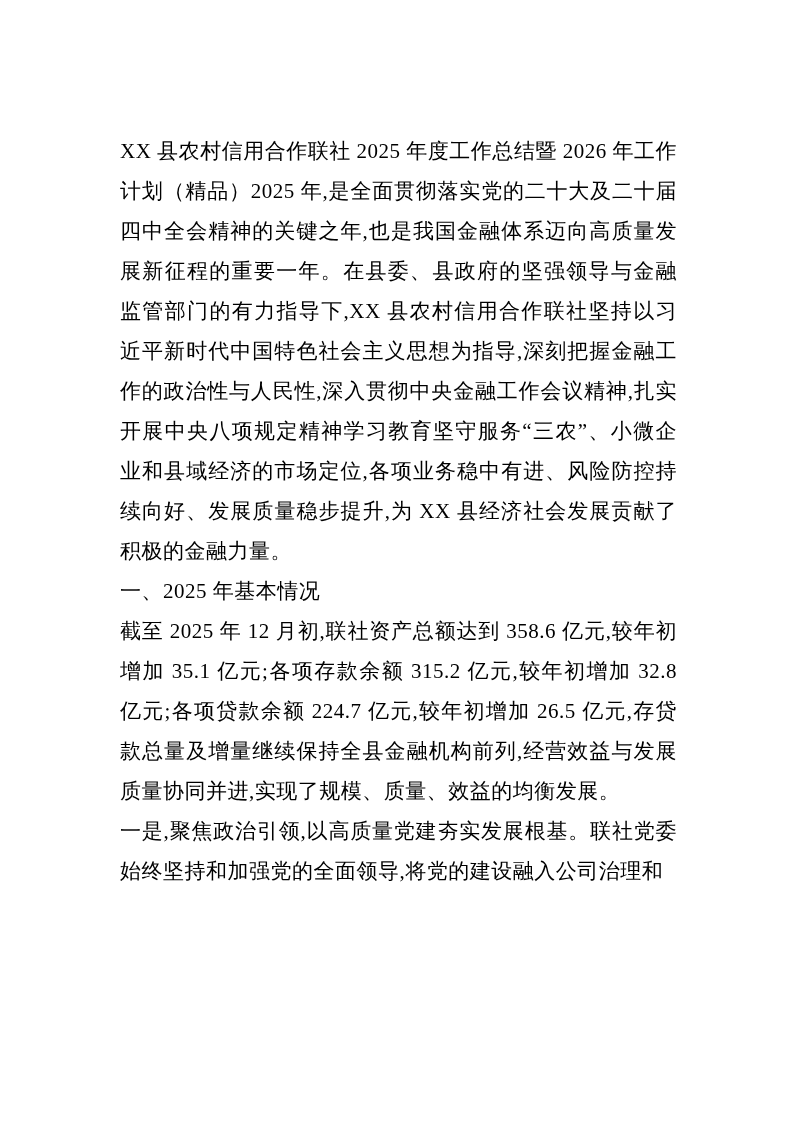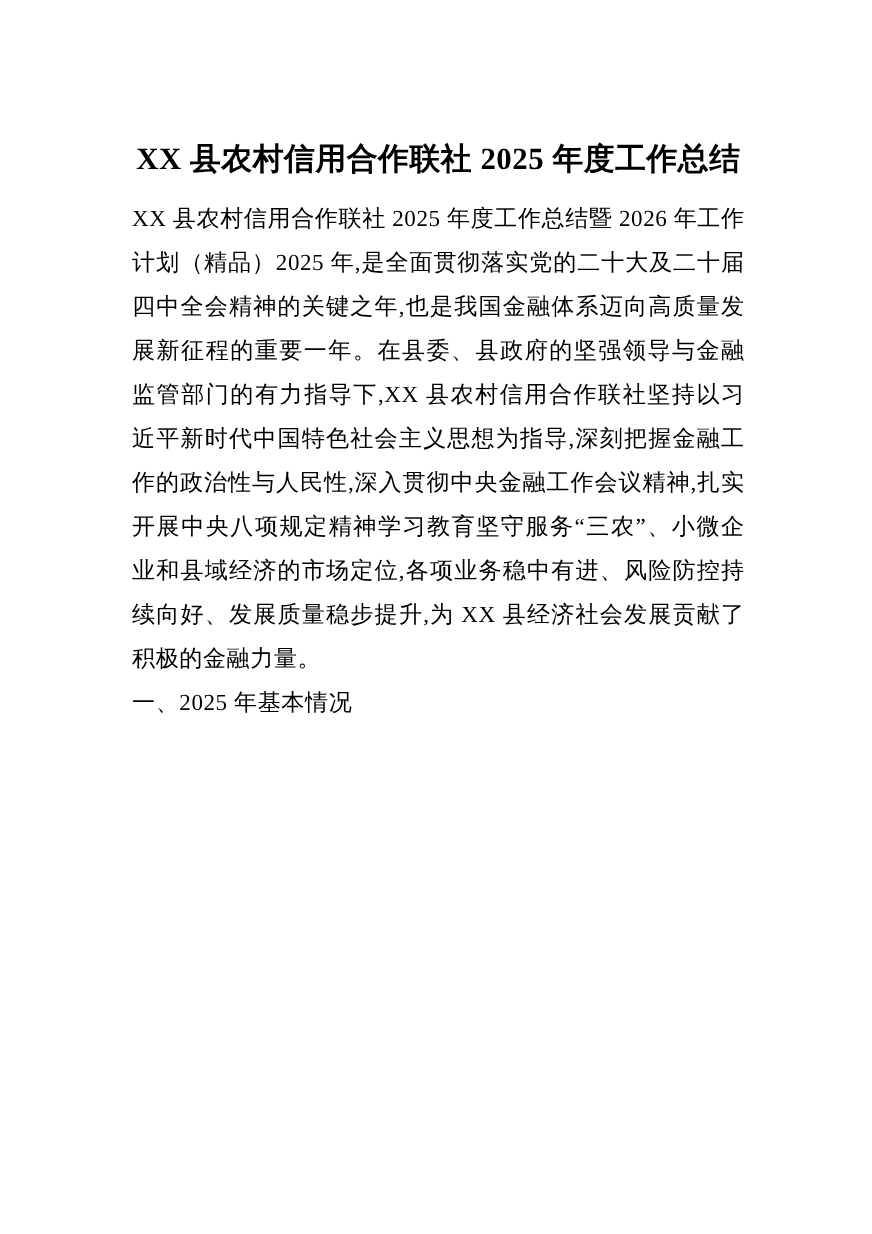--- a/index.html
+++ b/index.html
@@ -41,20 +41,21 @@
     text-justify: inter-character;
     word-break: break-all;
     letter-spacing: 0.5px;
   }
 </style>
 </head>
 <body>
 
 <div class="page">
   <h1 class="doc-title">
-    <span class="title-line">XX 县农村信用合作联社 2025 年度工作总结</span>
   </h1>
 
   <div class="doc-body">
     <p>XX 县农村信用合作联社 2025 年度工作总结暨 2026 年工作计划（精品）2025 年,是全面贯彻落实党的二十大及二十届四中全会精神的关键之年,也是我国金融体系迈向高质量发展新征程的重要一年。在县委、县政府的坚强领导与金融监管部门的有力指导下,XX 县农村信用合作联社坚持以习近平新时代中国特色社会主义思想为指导,深刻把握金融工作的政治性与人民性,深入贯彻中央金融工作会议精神,扎实开展中央八项规定精神学习教育坚守服务“三农”、小微企业和县域经济的市场定位,各项业务稳中有进、风险防控持续向好、发展质量稳步提升,为 XX 县经济社会发展贡献了积极的金融力量。</p>
     <p>一、2025 年基本情况</p>
+    <p>截至 2025 年 12 月初,联社资产总额达到 358.6 亿元,较年初增加 35.1 亿元;各项存款余额 315.2 亿元,较年初增加 32.8 亿元;各项贷款余额 224.7 亿元,较年初增加 26.5 亿元,存贷款总量及增量继续保持全县金融机构前列,经营效益与发展质量协同并进,实现了规模、质量、效益的均衡发展。</p>
+    <p>一是,聚焦政治引领,以高质量党建夯实发展根基。联社党委始终坚持和加强党的全面领导,将党的建设融入公司治理和</p>
   </div>
 </div>
 
 </body></html>

